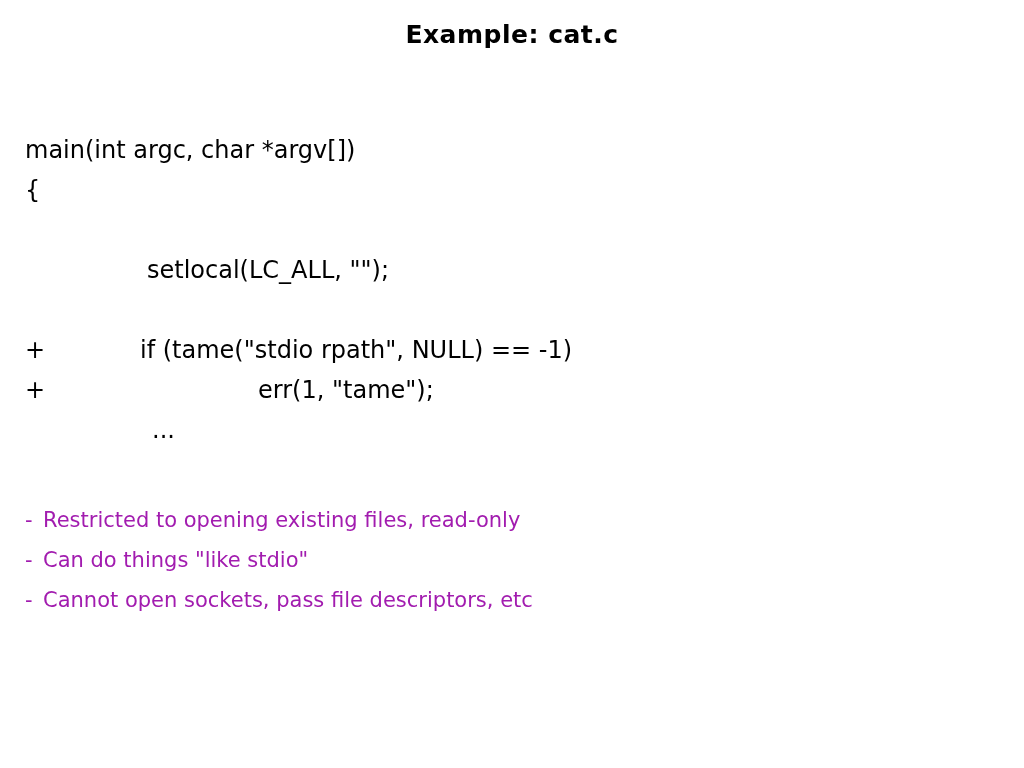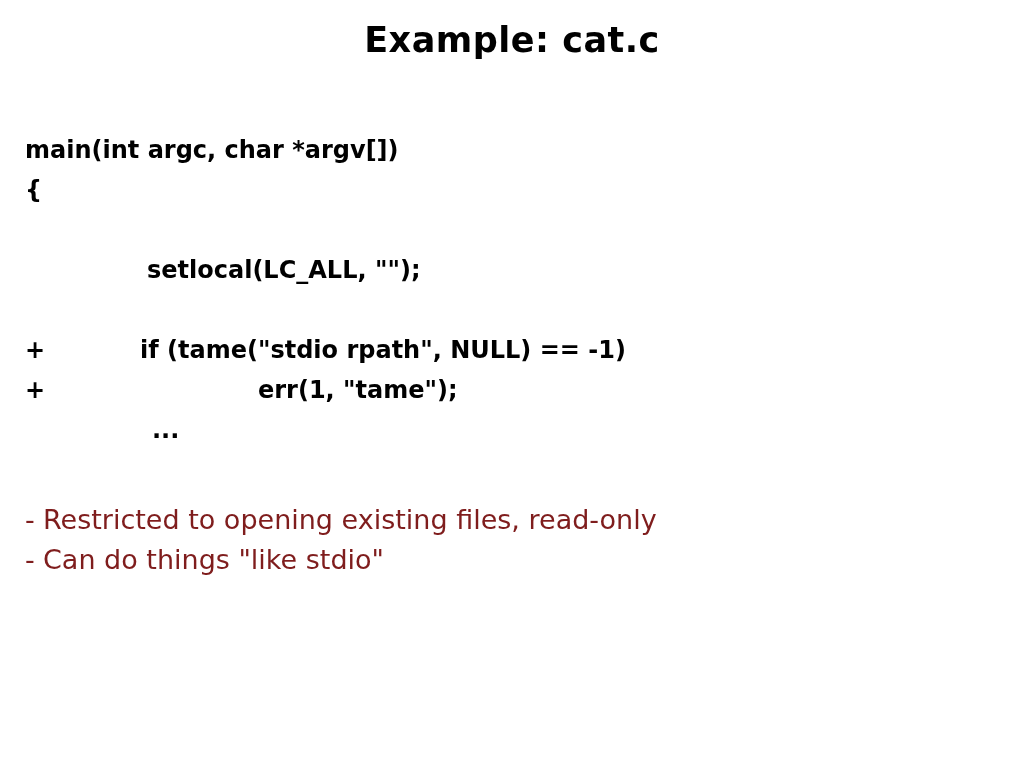--- a/index.html
+++ b/index.html
@@ -25,42 +25,41 @@
 
   
   .slide-title {
     position: absolute;
     top: 20px;
     left: 0;
     width: 1024px;
     text-align: center;
     font-family: "DejaVu Sans", sans-serif;
     font-weight: bold;
-    font-size: 35px;
+    font-size: 25px;
     letter-spacing: 0.5px;
     color: #000000;
     white-space: pre;
   }
 
   
   .code-block {
     position: absolute;
     top: 130px;
     left: 25px;
     width: 960px;
   }
 
   .code-line {
     height: 40px;
     line-height: 40px;
     font-family: "DejaVu Sans", sans-serif;
     font-size: 24px;
     color: #000000;
     white-space: pre;
-    font-weight: bold;
   }
 
   .code-line.blank {
     color: transparent;
   }
 
   .marker {
     display: inline-block;
     width: 115px;
   }
@@ -85,22 +84,22 @@
     position: absolute;
     top: 500px;
     left: 25px;
     width: 960px;
   }
 
   .bullet-line {
     height: 40px;
     line-height: 40px;
     font-family: "DejaVu Sans", sans-serif;
-    font-size: 27px;
-    color: #7f1d1d;
+    font-size: 21px;
+    color: #a21caf;
     white-space: pre;
   }
 
   .bullet-dash {
     display: inline-block;
     width: 18px;
   }
 </style>
 </head>
 <body>
@@ -125,15 +124,16 @@
     <div class="code-line"><span class="marker">+</span><span>if (tame("stdio rpath", NULL) == -1)</span></div>
 
     <div class="code-line"><span class="marker-wide">+</span><span>err(1, "tame");</span></div>
 
     <div class="code-line"><span class="indent-dots"></span><span>...</span></div>
   </div>
 
   <div class="bullet-list">
     <div class="bullet-line"><span class="bullet-dash">-</span><span>Restricted to opening existing files, read-only</span></div>
     <div class="bullet-line"><span class="bullet-dash">-</span><span>Can do things "like stdio"</span></div>
+    <div class="bullet-line"><span class="bullet-dash">-</span><span>Cannot open sockets, pass file descriptors, etc</span></div>
   </div>
 
 </div>
 
 </body></html>

